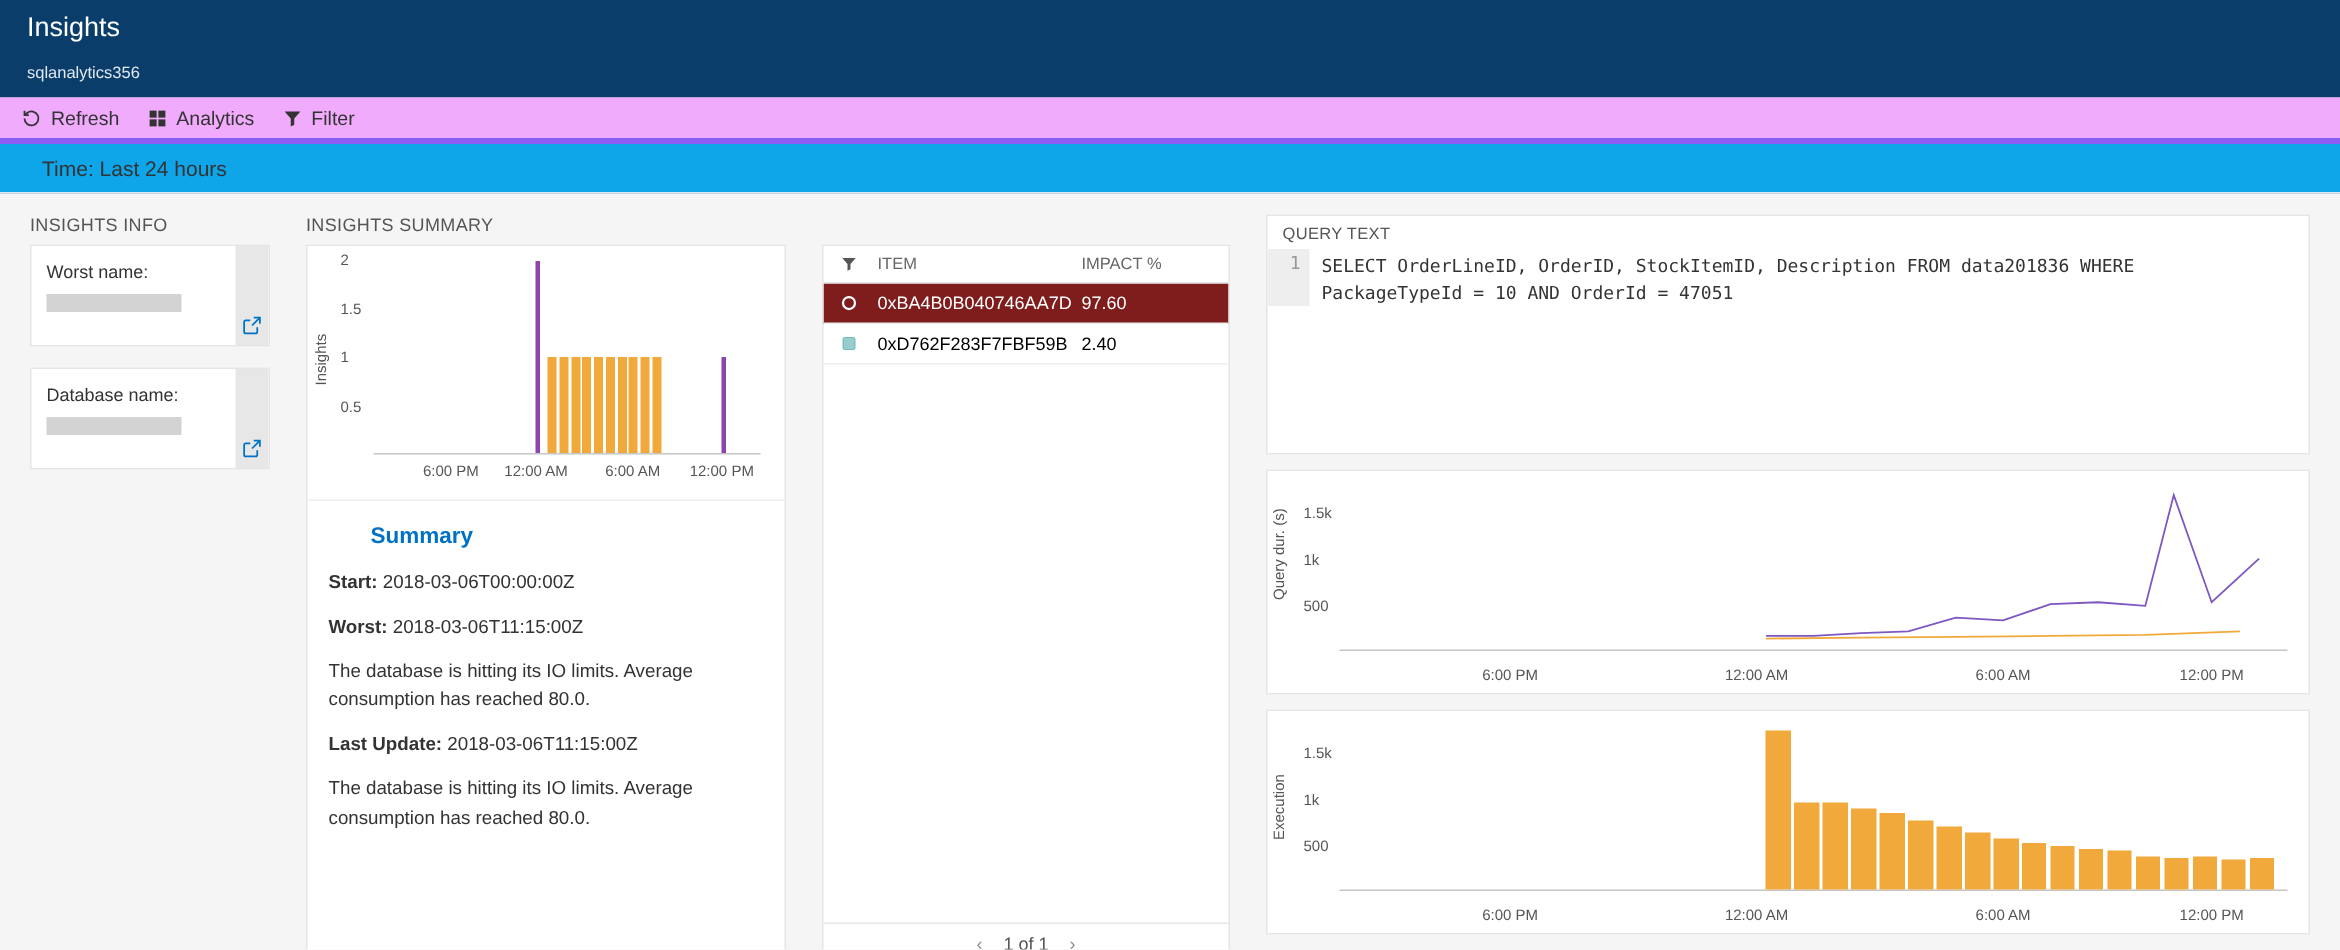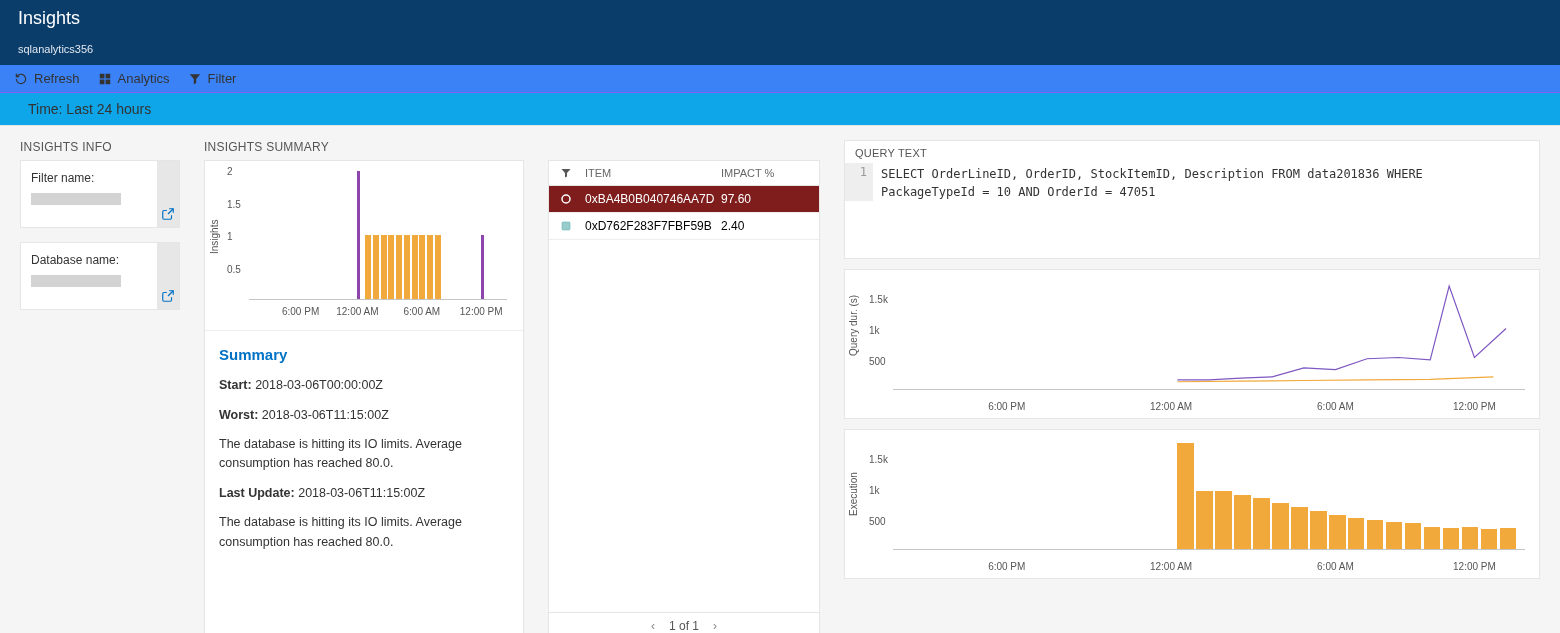--- a/index.html
+++ b/index.html
@@ -4,21 +4,21 @@
 <style>
   * { box-sizing: border-box; margin: 0; padding: 0; }
   html, body { height: 100%; font-family: "Segoe UI", Arial, sans-serif; font-size: 13px; background: #f5f5f5; }
 
   
   .header { background: #0b3d6b; color: #fff; padding: 8px 18px 10px; }
   .header-title { font-size: 18px; font-weight: 400; }
   .header-sub { font-size: 11px; color: #e0e8f0; margin-top: 14px; }
 
   
-  .toolbar { background: #3b82f6; border-bottom: 1px solid #8b5cf6; display: flex; align-items: center; padding: 6px 14px; gap: 18px; }
+  .toolbar { background: #f0abfc; border-bottom: 4px solid #8b5cf6; display: flex; align-items: center; padding: 6px 14px; gap: 18px; }
   .tool-item { display: flex; align-items: center; gap: 6px; font-size: 13px; color: #333; cursor: pointer; }
   .tool-item svg, .tool-item .glyph { width: 14px; height: 14px; }
 
   
   .time-row { background: #0ea5e9; border-bottom: 1px solid #e5e5e5; padding: 8px 28px; font-size: 14px; color: #333; }
 
   
   .main { display: flex; gap: 24px; padding: 14px 20px 20px; align-items: flex-start; }
   .col-left { width: 160px; flex: 0 0 auto; }
   .col-mid  { width: 320px; flex: 0 0 auto; }
@@ -40,40 +40,40 @@
 
   .mini-chart-wrap { height: 170px; position: relative; padding: 8px 12px 6px 30px; border-bottom: 1px solid #eee; }
   .mini-chart { position: absolute; left: 44px; right: 16px; top: 10px; bottom: 30px; border-bottom: 1px solid #c5c5c5; }
   .y-axis-label { position: absolute; left: 4px; top: 55%; transform: rotate(-90deg); transform-origin: left top; font-size: 10px; color: #555; }
   .y-tick { position: absolute; left: 22px; font-size: 10px; color: #555; transform: translateY(-50%); }
   .x-tick { position: absolute; bottom: 8px; font-size: 10px; color: #555; transform: translateX(-50%); white-space: nowrap; }
   .bar { position: absolute; bottom: 0; width: 6px; background: #F2A93B; }
   .vbar { position: absolute; bottom: 0; width: 3px; background: #8e44ad; }
 
   .summary-body { padding: 12px 14px 16px; font-size: 12.5px; color: #333; line-height: 1.55; overflow: auto; }
-  .summary-body h3 { color: #0072c6; font-size: 15px; font-weight: 600; margin-bottom: 10px; }
+  .summary-body h3 { color: #0072c6; font-size: 15px; font-weight: 600; margin-bottom: 10px; margin-left: 28px; }
   .summary-body p { margin-bottom: 10px; }
 
   
   .item-table-panel { height: 480px; display: flex; flex-direction: column; }
   .itable-head { display: flex; align-items: center; padding: 6px 8px; font-size: 11px; color: #666; border-bottom: 1px solid #e5e5e5; }
   .itable-head .filter-ic { width: 18px; display: flex; justify-content: center; }
   .itable-head .col-item { flex: 1; padding-left: 10px; }
   .itable-head .col-impact { width: 90px; }
   .itable-body { flex: 1; overflow: auto; }
   .irow { display: flex; align-items: center; font-size: 12px; padding: 6px 8px; border-bottom: 1px solid #eee; }
   .irow.sel { background: #7f1d1d; color: #fff; }
   .irow .ic { width: 18px; display: flex; justify-content: center; }
   .irow .c-item { flex: 1; padding-left: 10px; font-family: inherit; }
   .irow .c-impact { width: 90px; }
   .pager { border-top: 1px solid #e5e5e5; display: flex; justify-content: center; align-items: center; gap: 14px; padding: 6px 0; font-size: 12px; color: #555; }
   .pager .arrow { color:#888; cursor:pointer; }
 
   
-  .qpanel { height: 119px; }
+  .qpanel { height: 160px; }
   .qhead { font-size: 11px; color: #555; padding: 6px 10px 4px; letter-spacing: 0.02em; }
   .qcode-wrap { display: flex; font-family: Consolas, monospace; font-size: 12px; color: #333; padding: 0 8px 6px 0; }
   .qgutter { background: #eee; color: #999; width: 28px; text-align: right; padding: 2px 6px 0 0; }
   .qcode { white-space: pre-wrap; padding: 2px 10px 0 8px; line-height: 1.5; flex:1; }
 
   
   .right-chart { background: #fff; border: 1px solid #e5e5e5; height: 150px; position: relative; }
   .rc-plot { position: absolute; left: 48px; right: 14px; top: 10px; bottom: 28px; border-bottom: 1px solid #c5c5c5; }
   .rc-ylabel { position: absolute; left: 3px; top: 58%; transform: rotate(-90deg); transform-origin: left top; font-size: 10px; color: #555; white-space: nowrap; }
   .rc-ytick { position: absolute; left: 24px; font-size: 10px; color: #555; transform: translateY(-50%); }
@@ -116,21 +116,21 @@
 <div class="time-row">
   <span>Time: Last 24 hours</span>
 </div>
 
 <div class="main">
 
   <div class="col-left">
     <div class="section-label">INSIGHTS INFO</div>
     <div id="resource-cards">
         <div class="rcard">
-          <div class="rcard-label">Filter name:</div>
+          <div class="rcard-label">Worst name:</div>
           <div class="redact"></div>
           <div class="rcard-sidebar">
             <svg class="openlink" viewBox="0 0 24 24" fill="none" stroke="currentColor" stroke-width="2">
               <path d="M14 3h7v7"></path>
               <path d="M21 3l-9 9"></path>
               <path d="M18 14v5a2 2 0 0 1-2 2H5a2 2 0 0 1-2-2V8a2 2 0 0 1 2-2h5"></path>
             </svg>
           </div>
         </div>
         <div class="rcard">

